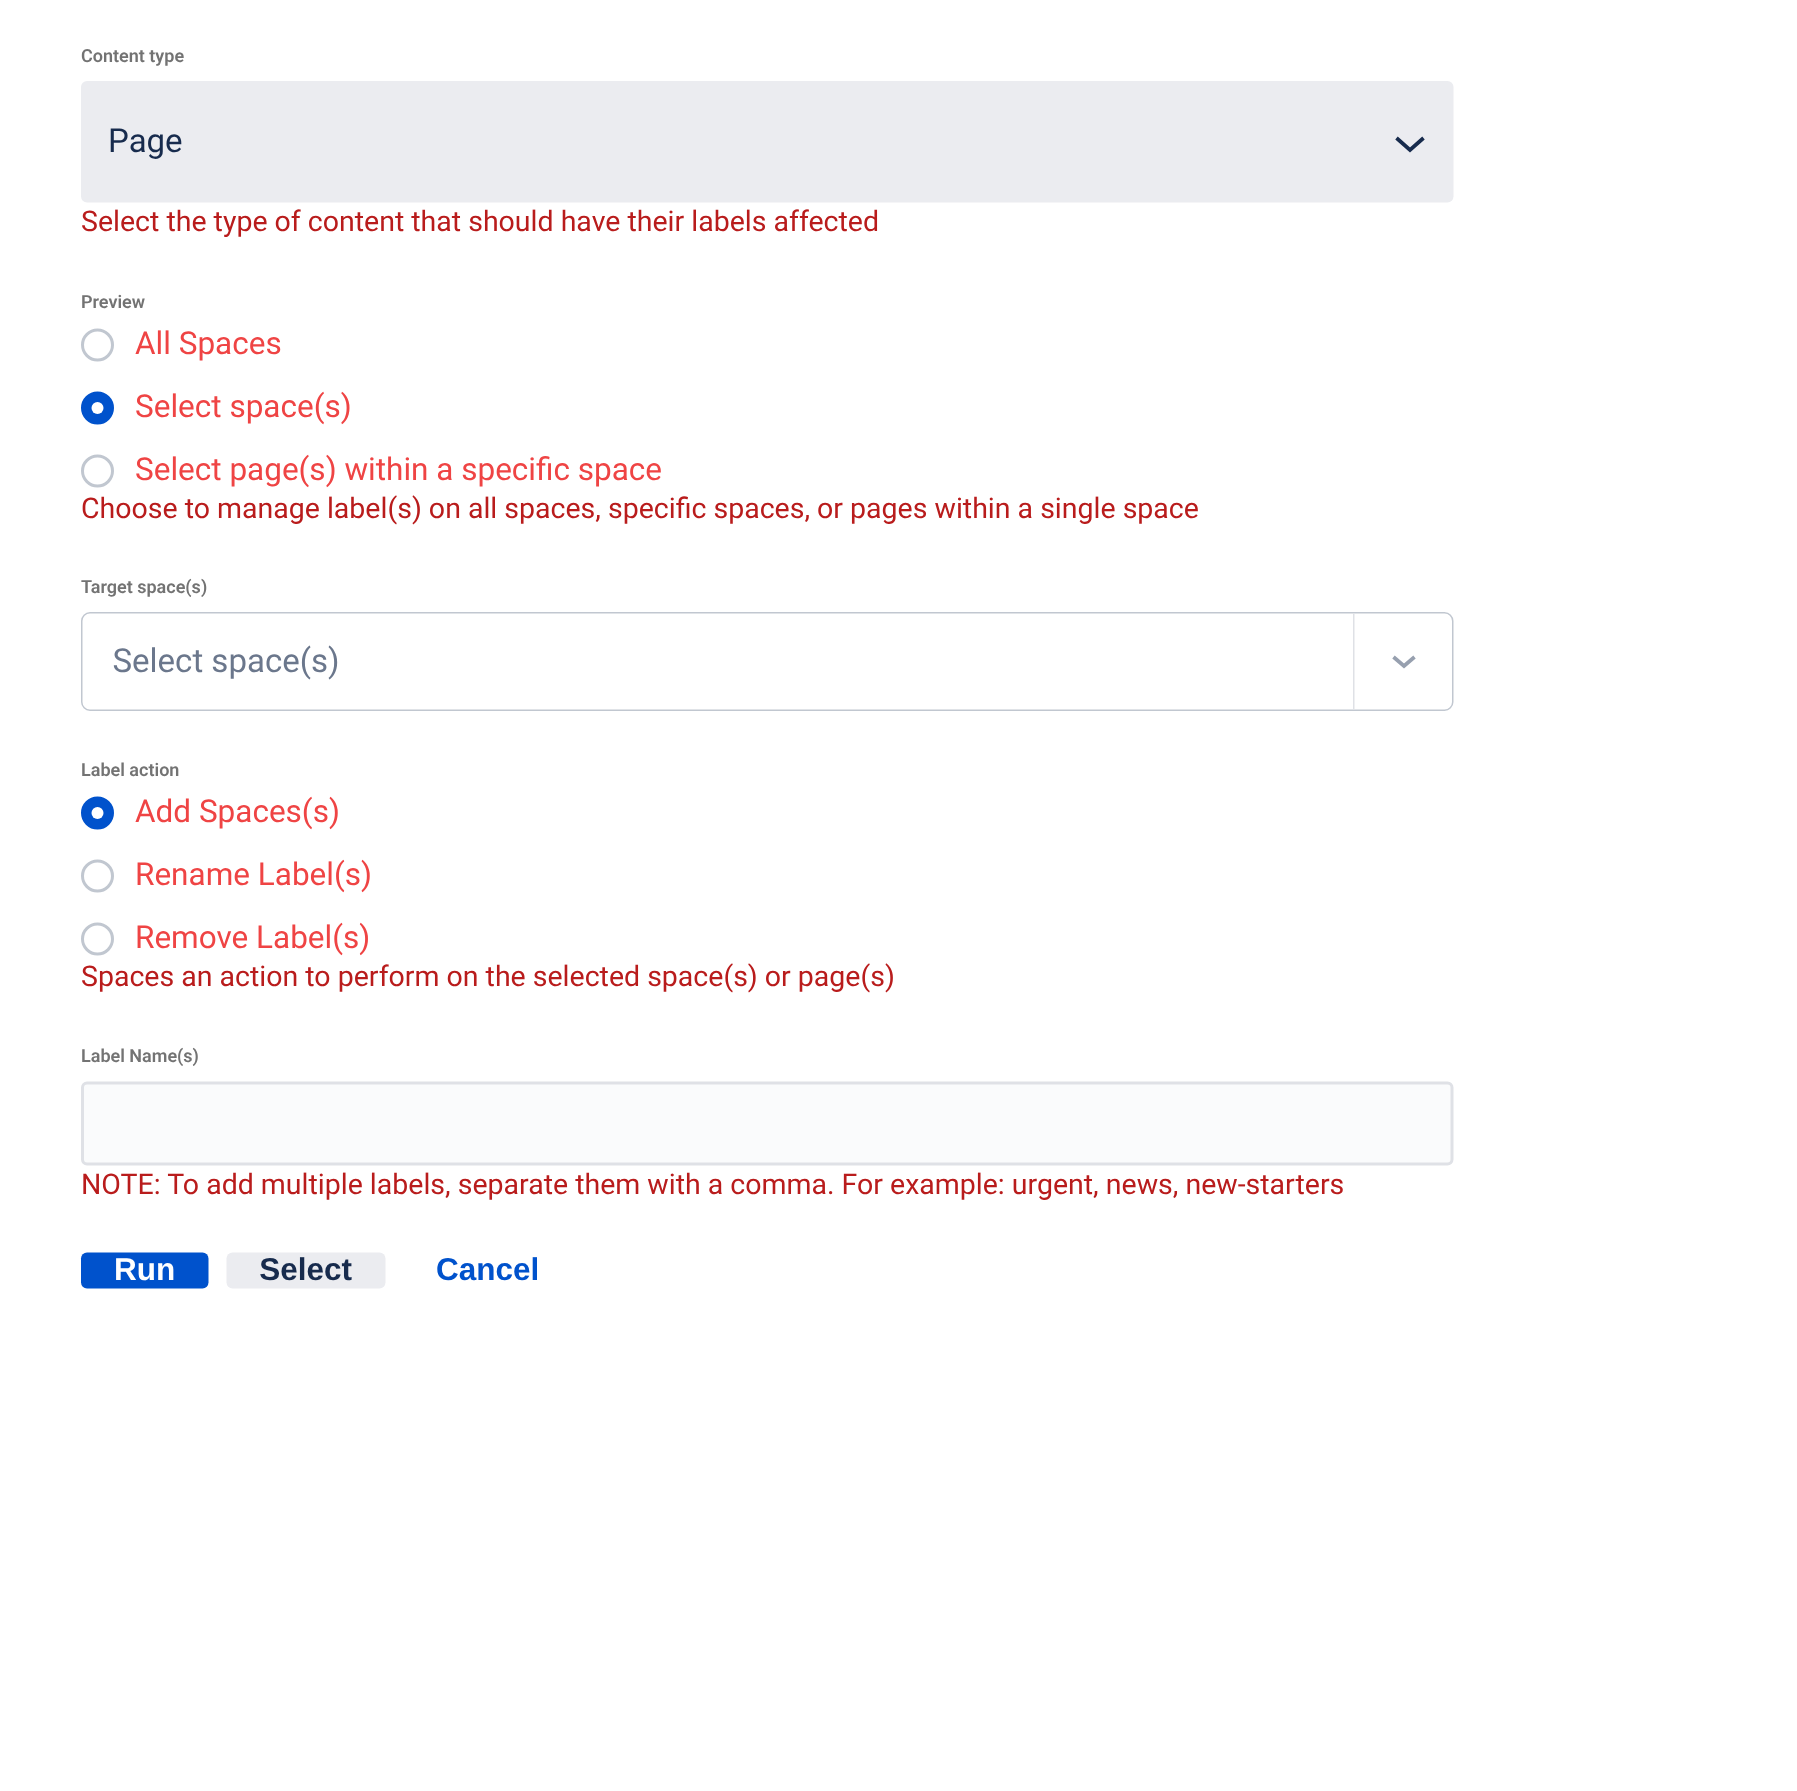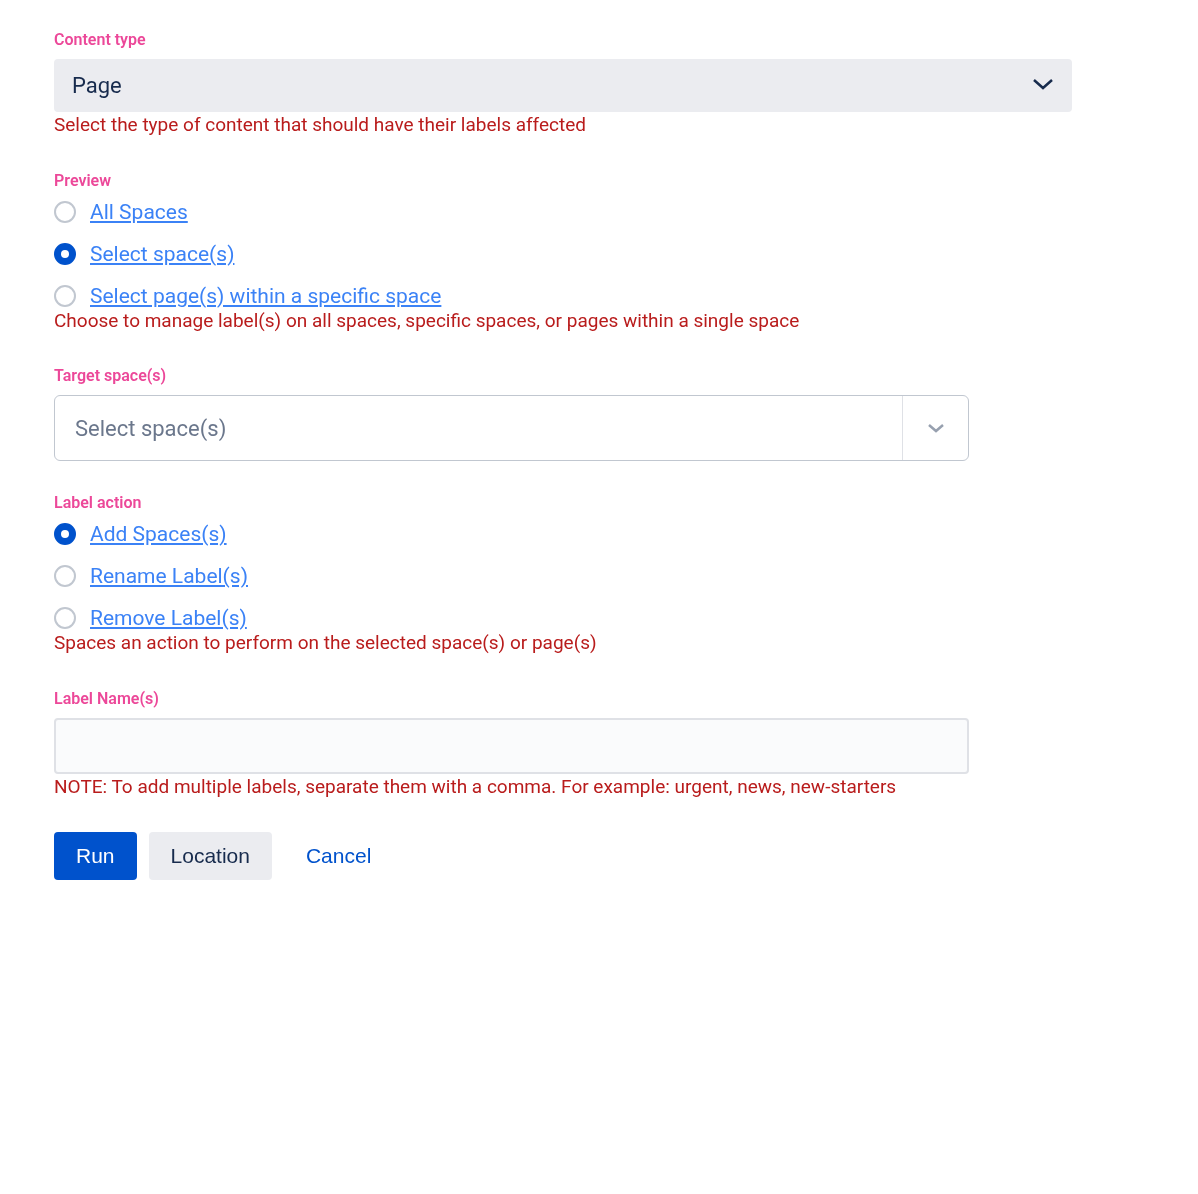--- a/index.html
+++ b/index.html
@@ -5,41 +5,41 @@
     * { box-sizing: border-box; margin: 0; padding: 0; }
     body {
       font-family: -apple-system, BlinkMacSystemFont, "Segoe UI", Roboto, sans-serif;
       background: #fff;
       padding: 30px 54px;
       width: 1198px;
       color: #172B4D;
     }
     .field-group { margin-bottom: 32px; }
     .field-label {
-      font-size: 16px;
+      font-size: 12px;
       font-weight: 600;
-      color: #ec4899;
+      color: #737373;
       margin-bottom: 10px;
       display: block;
     }
     .helper-text {
       font-size: 19px;
       color: #b91c1c;
       line-height: 1.4;
     }
     .select-box {
-      width: 1018px;
+      width: 915px;
       background: #EBECF0;
       border: none;
       border-radius: 4px;
-      padding: 14px 18px;
+      padding: 28px 18px;
       font-size: 22px;
       color: #172B4D;
       display: flex;
-      align-items: flex-start;
+      align-items: flex-end;
       justify-content: space-between;
       cursor: pointer;
     }
     .select-box .chevron {
       width: 22px; height: 22px;
       display: flex; align-items: center; justify-content: center;
     }
     .select-box .chevron svg { width: 22px; height: 14px; stroke: #172B4D; stroke-width: 2.5; fill: none; }
     .radio-group { display: flex; flex-direction: column; gap: 18px; margin-top: 8px; }
     .radio-item { display: flex; align-items: center; gap: 14px; cursor: pointer; }
@@ -54,22 +54,21 @@
       background: #0052CC;
     }
     .radio-circle.checked::after {
       content: "";
       width: 8px; height: 8px; border-radius: 50%;
       background: #fff;
       display: block;
     }
     .radio-label {
       font-size: 21px;
-      color: #3b82f6;
-      text-decoration: underline;
+      color: #ef4444;
     }
     .combo-box {
       width: 915px;
       border: 1px solid #C1C7D0;
       border-radius: 6px;
       display: flex;
       align-items: stretch;
       height: 66px;
       cursor: pointer;
       background: #fff;
@@ -92,22 +91,22 @@
       height: 56px;
       border: 2px solid #DFE1E6;
       border-radius: 4px;
       background: #FAFBFC;
       padding: 0 14px;
       font-size: 20px;
     }
     .button-row { display: flex; gap: 12px; align-items: center; margin-top: 32px; }
     .btn {
       font-size: 21px;
-      font-weight: 400;
-      padding: 12px 22px;
+      font-weight: 700;
+      padding: 0 22px;
       border-radius: 4px;
       border: none;
       cursor: pointer;
     }
     .btn-primary { background: #0052CC; color: #fff; }
     .btn-secondary { background: #EBECF0; color: #172B4D; }
     .btn-link { background: transparent; color: #0052CC; padding-left: 22px; }
   </style>
 </head>
 <body>
@@ -176,15 +175,15 @@
 </div>
 
 <div class="field-group">
   <label class="field-label">Label Name(s)</label>
   <input class="text-input" type="text" value="" style="">
   <div class="helper-text">NOTE: To add multiple labels, separate them with a comma. For example: urgent, news, new-starters</div>
 </div>
 
 <div class="button-row">
   <button class="btn btn-primary">Run</button>
-  <button class="btn btn-secondary">Location</button>
+  <button class="btn btn-secondary">Select</button>
   <button class="btn btn-link">Cancel</button>
 </div>
 
 </body></html>

